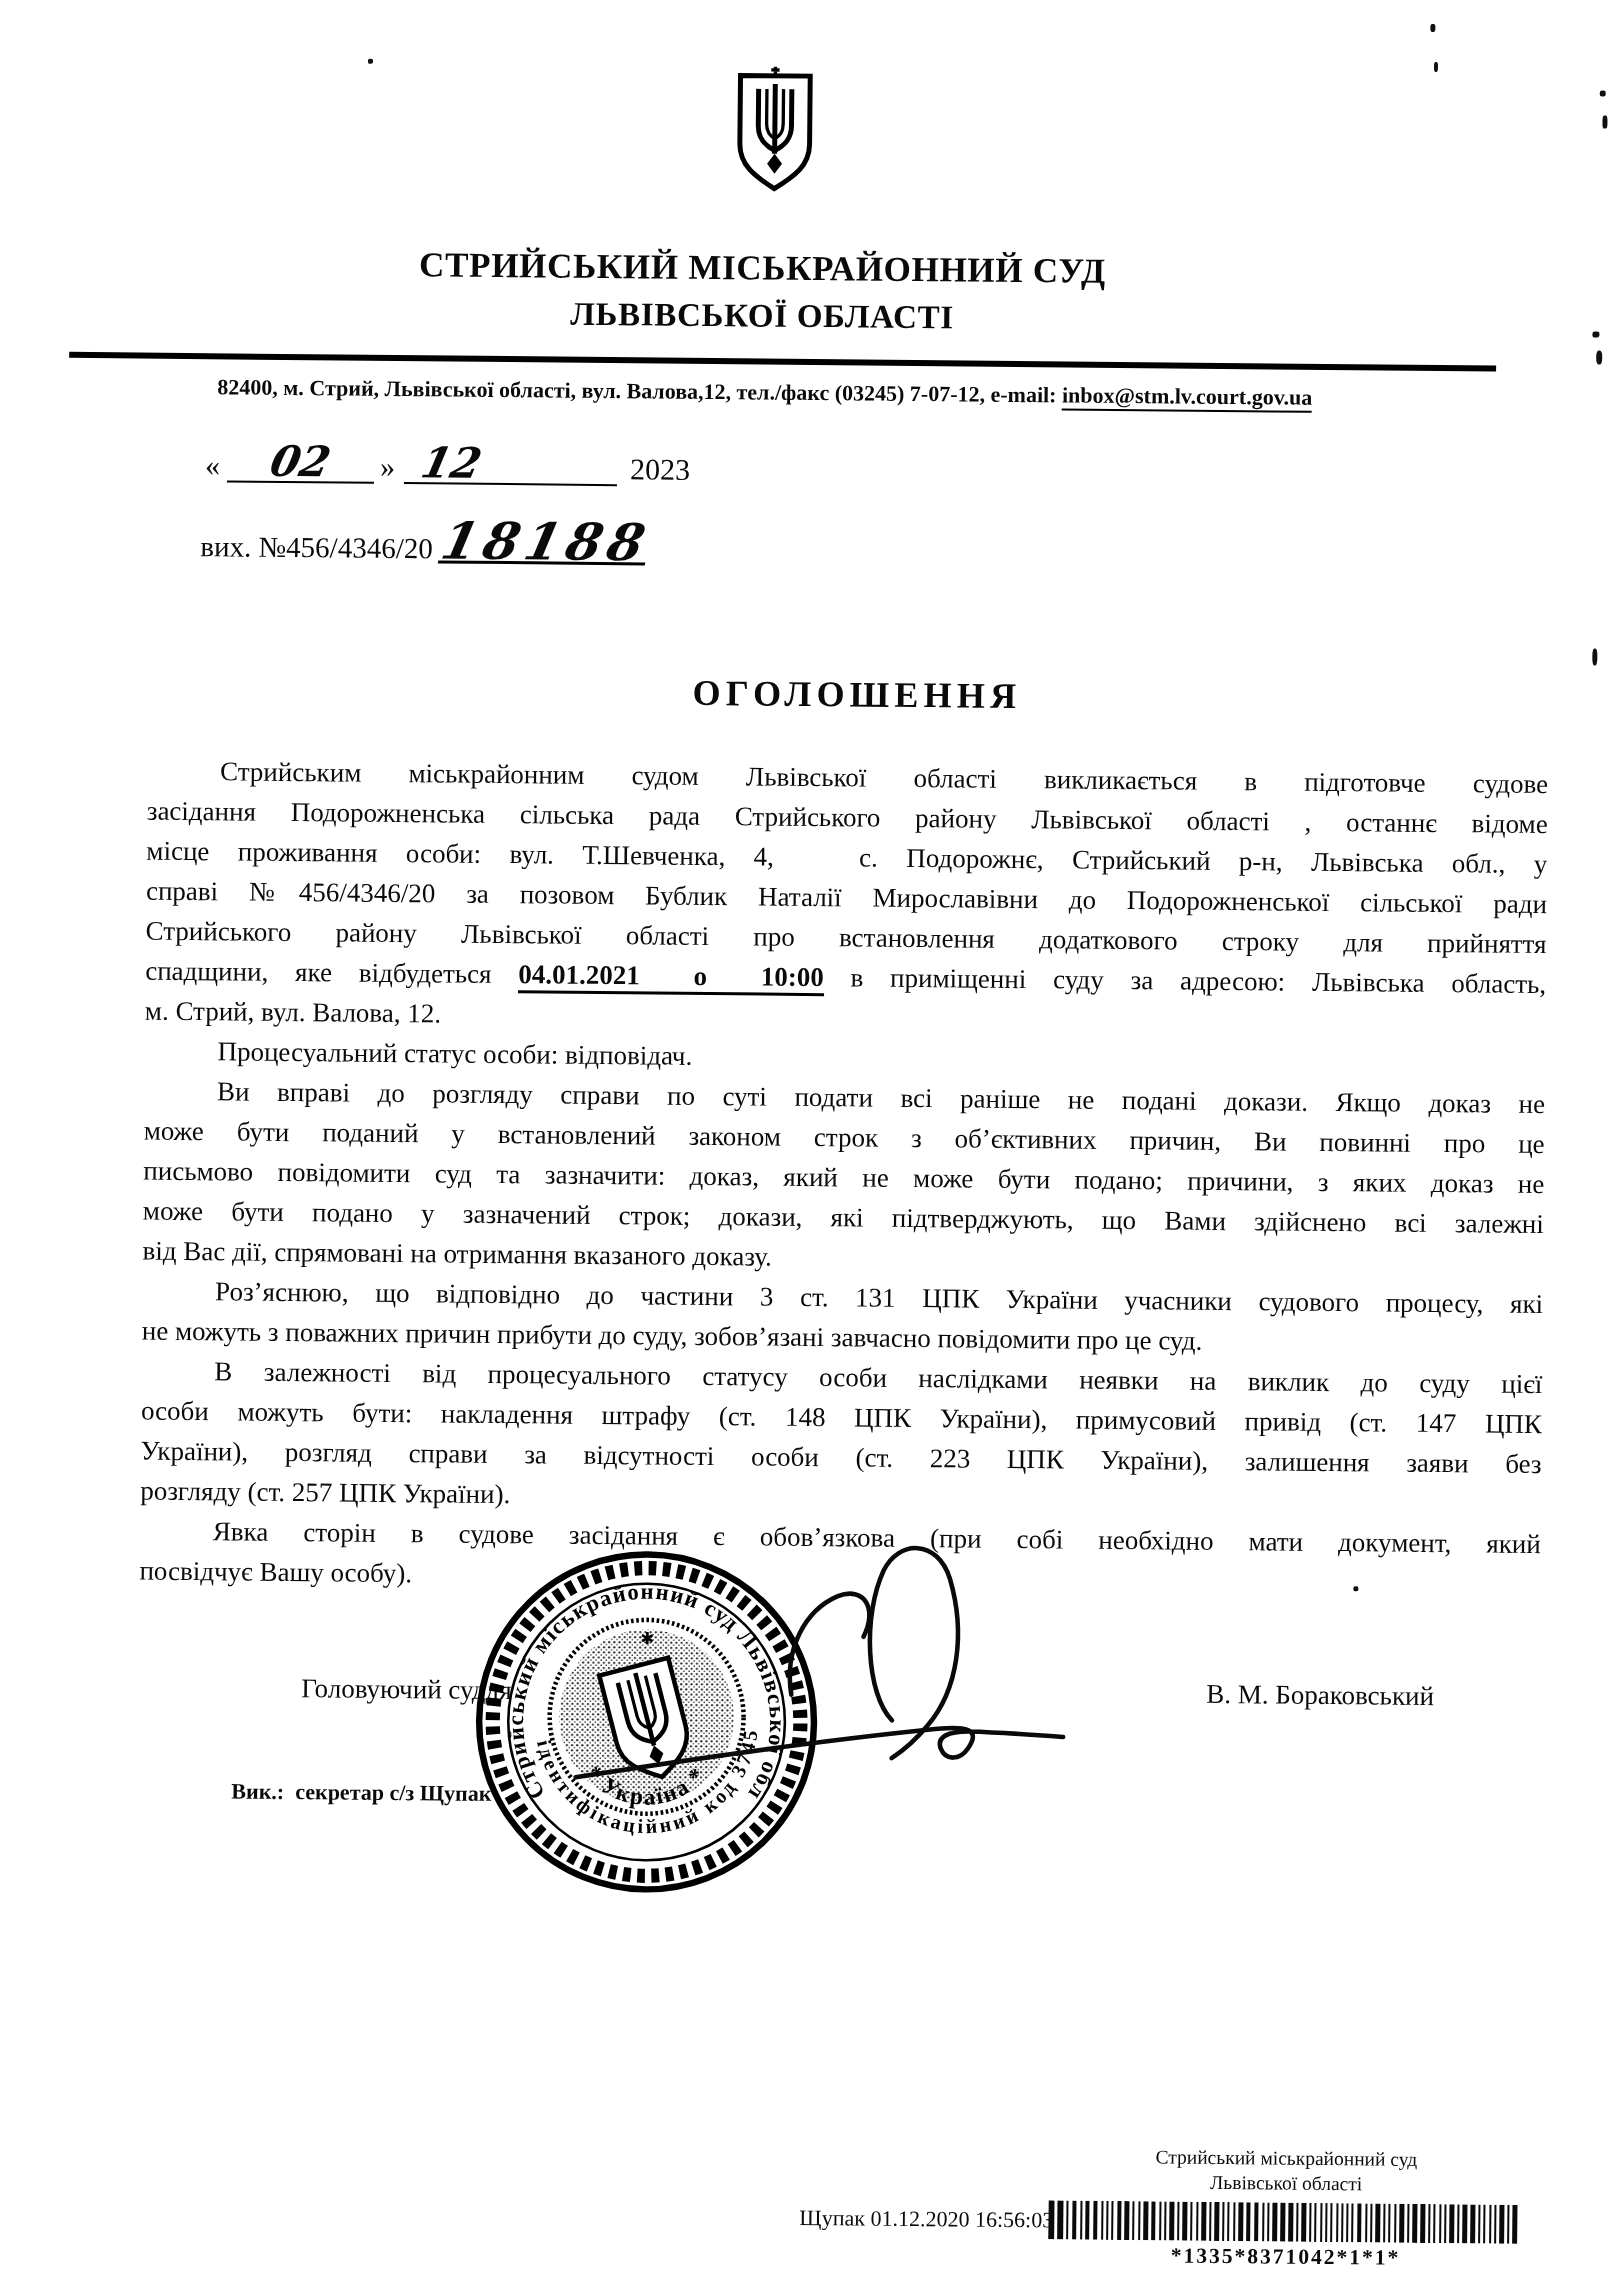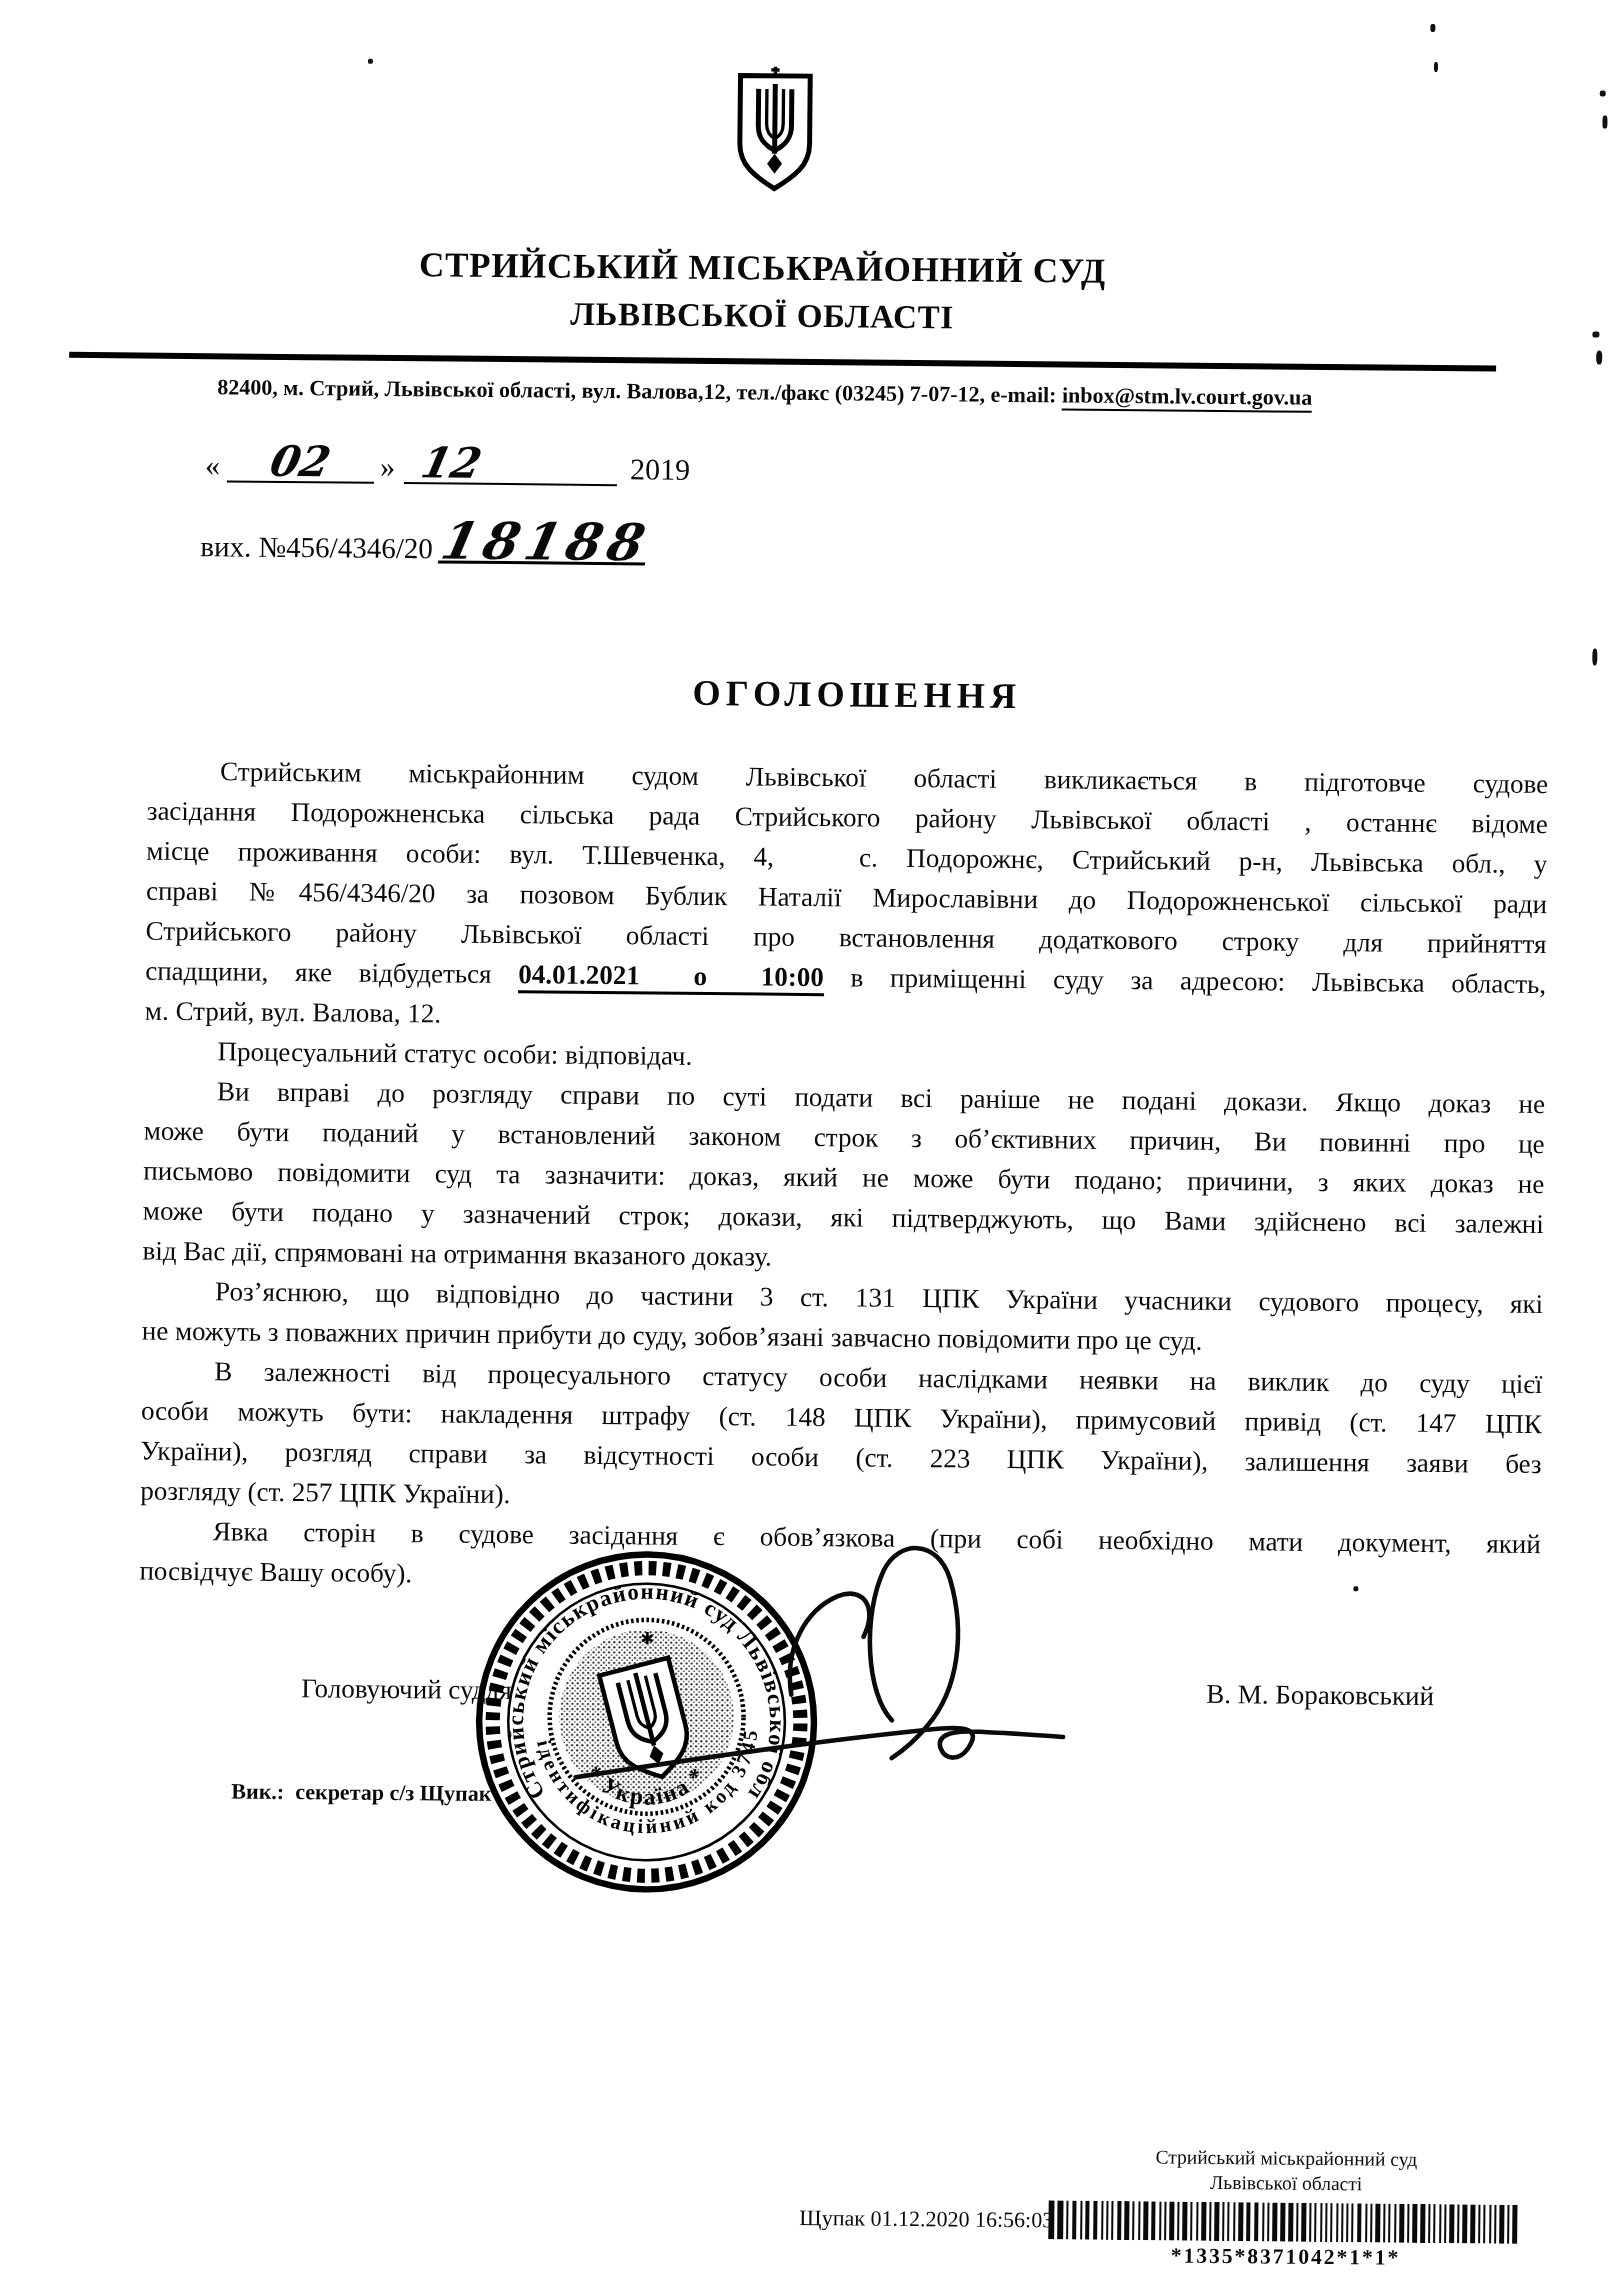--- a/index.html
+++ b/index.html
@@ -80,21 +80,21 @@
   <div class="court1">СТРИЙСЬКИЙ МІСЬКРАЙОННИЙ СУД</div>
   <div class="court2">ЛЬВІВСЬКОЇ ОБЛАСТІ</div>
   <div class="hrule"></div>
   <div class="addr"><span>82400, м. Стрий, Львівської області, вул. Валова,12, тел./факс (03245) 7-07-12, e-mail: </span><span class="mail">inbox@stm.lv.court.gov.ua</span></div>
 
   <div class="date-row">
     <span>«</span>
     <span class="useg seg1"><span class="hand">02</span></span>
     <span>»</span>
     <span class="useg seg2"><span class="hand">12</span></span>
-    <span class="year">2019</span>
+    <span class="year">2023</span>
   </div>
 
   <div class="ref-row">
     <span>вих. №456/4346/20</span>
     <span class="hand big">18188</span>
   </div>
 
   <div class="doc-title">ОГОЛОШЕННЯ</div>
   <div class="body-text" id="paras">
         <div class="para">

